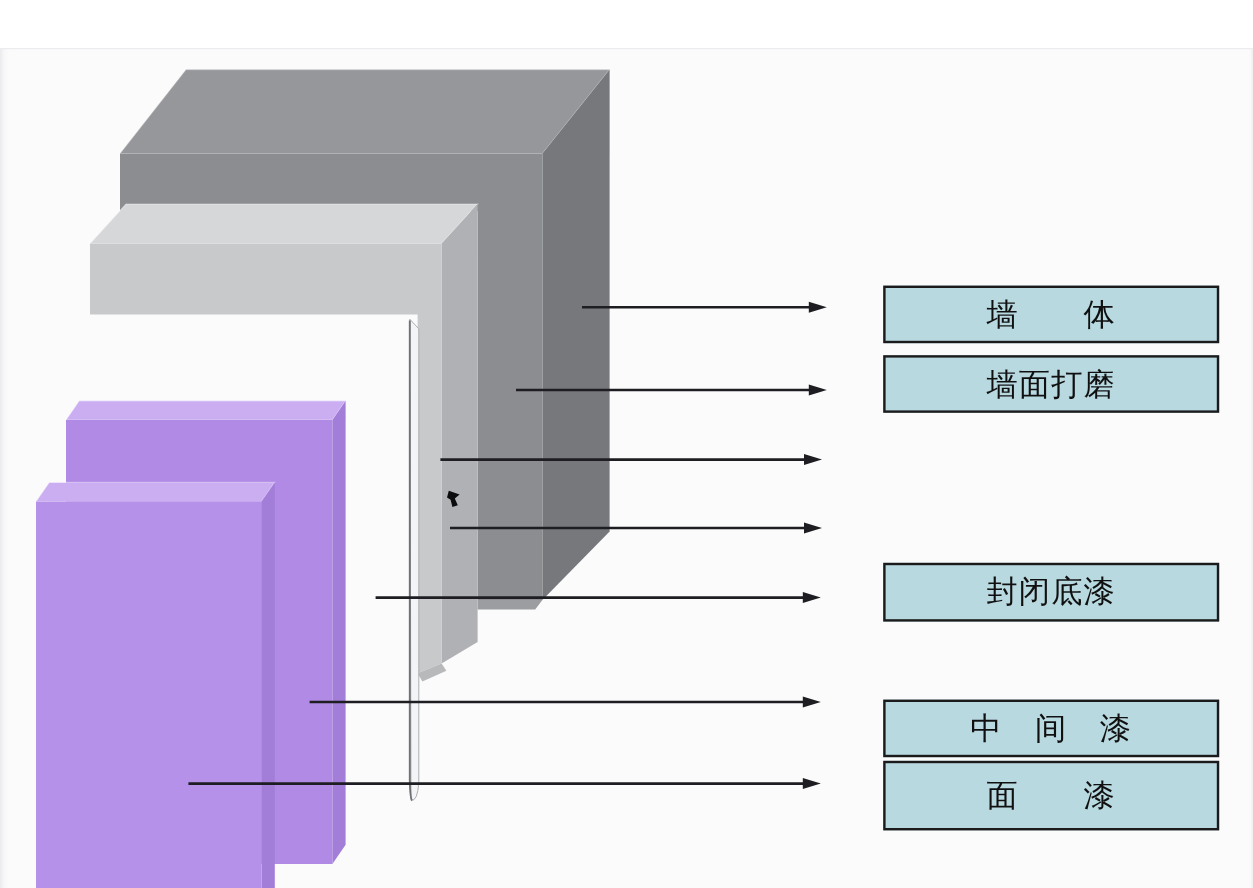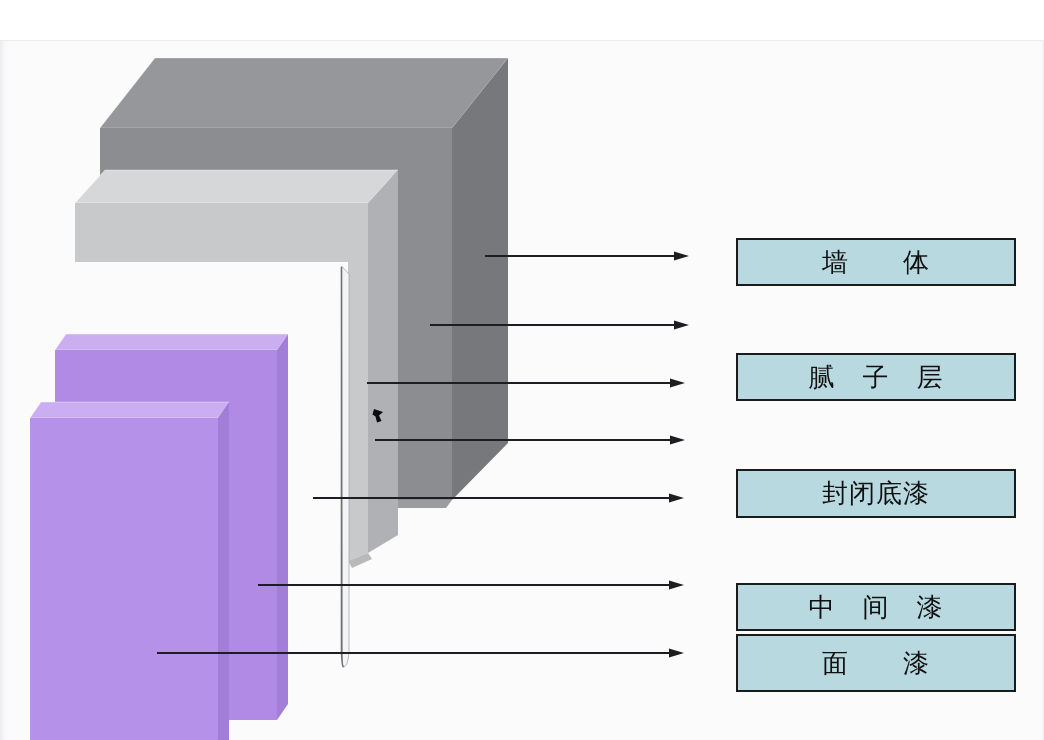--- a/index.html
+++ b/index.html
@@ -95,22 +95,22 @@
         <line x1="157" y1="613" x2="671" y2="613"></line>
         <polygon points="669,608.4 684,613 669,617.6" style="fill:var(--ink);stroke:none"></polygon>
       </g>
     </g>
   </svg>
 
   <div class="labels">
     <div class="label-box" style="top:198px">
       <span>墙　　体</span>
     </div>
-    <div class="label-box" style="top:313px">
-      <span>腻　子　层</span>
+    <div class="label-box" style="top:256px">
+      <span>墙面打磨</span>
     </div>
     <div class="label-box" style="top:429px;height:49px">
       <span>封闭底漆</span>
     </div>
     <div class="label-box" style="top:543px">
       <span>中　间　漆</span>
     </div>
     <div class="label-box" style="top:594px;height:58px">
       <span>面　　漆</span>
     </div>

